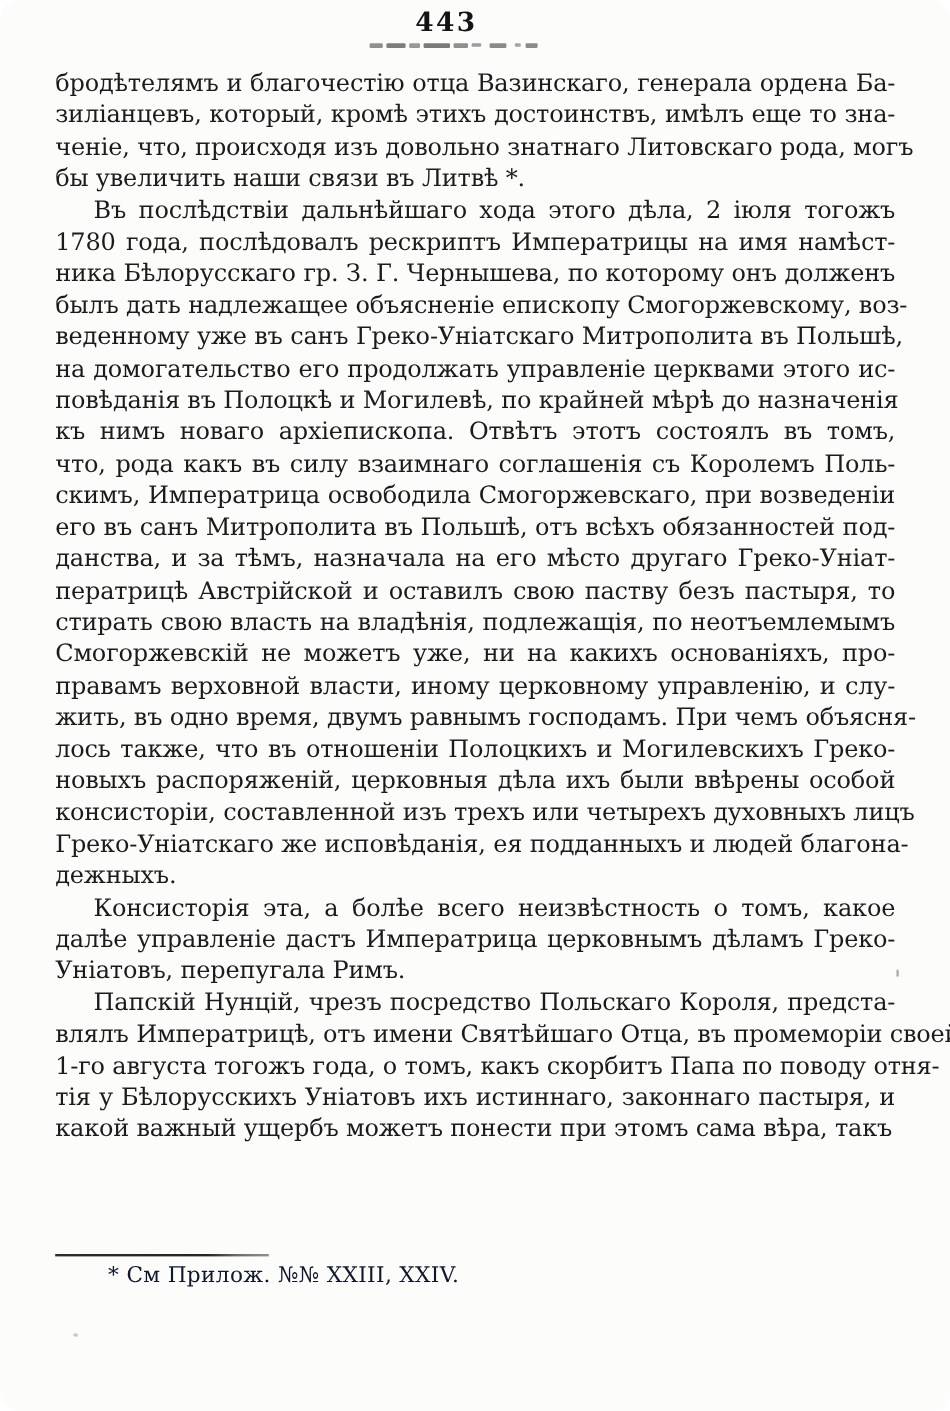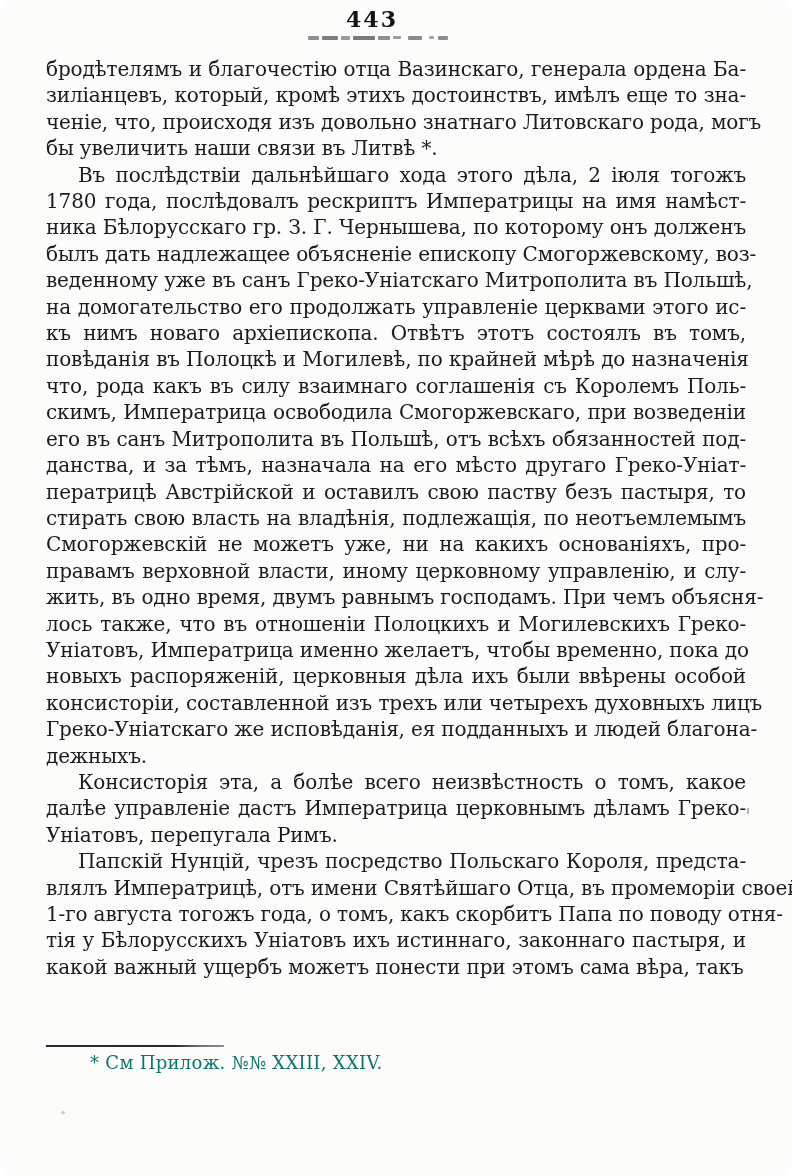--- a/index.html
+++ b/index.html
@@ -84,21 +84,21 @@
     height: 2px;
     background: linear-gradient(90deg, #2c2c2c 0%, #262626 72%, #6f6f6f 86%, #909090 100%);
   }
   
   .footnote {
     position: absolute;
     top: 1052px;
     left: 90px;
     font-size: 18px;
     letter-spacing: 0.3px;
-    color: #0f766e;
+    color: #0f172a;
     white-space: nowrap;
   }
   
   .speck-a {
     position: absolute;
     top: 1111px;
     left: 61px;
     width: 4px;
     height: 3px;
     background: #c8c8c6;
@@ -138,33 +138,32 @@
       <div class="line">бродѣтелямъ и благочестію отца Вазинскаго, генерала ордена Ба-</div>
       <div class="line">зиліанцевъ, который, кромѣ этихъ достоинствъ, имѣлъ еще то зна-</div>
       <div class="line">ченіе, что, происходя изъ довольно знатнаго Литовскаго рода, могъ</div>
       <div class="line last">бы увеличить наши связи въ Литвѣ *.</div>
       <div class="line indent">Въ послѣдствіи дальнѣйшаго хода этого дѣла, 2 іюля тогожъ</div>
       <div class="line">1780 года, послѣдовалъ рескриптъ Императрицы на имя намѣст-</div>
       <div class="line">ника Бѣлорусскаго гр. З. Г. Чернышева, по которому онъ долженъ</div>
       <div class="line">былъ дать надлежащее объясненіе епископу Смогоржевскому, воз-</div>
       <div class="line">веденному уже въ санъ Греко-Уніатскаго Митрополита въ Польшѣ,</div>
       <div class="line">на домогательство его продолжать управленіе церквами этого ис-</div>
+      <div class="line">повѣданія въ Полоцкѣ и Могилевѣ, по крайней мѣрѣ до назначенія</div>
       <div class="line">къ нимъ новаго архіепископа. Отвѣтъ этотъ состоялъ въ томъ,</div>
-      <div class="line">повѣданія въ Полоцкѣ и Могилевѣ, по крайней мѣрѣ до назначенія</div>
       <div class="line">что, рода какъ въ силу взаимнаго соглашенія съ Королемъ Поль-</div>
       <div class="line">скимъ, Императрица освободила Смогоржевскаго, при возведеніи</div>
       <div class="line">его въ санъ Митрополита въ Польшѣ, отъ всѣхъ обязанностей под-</div>
       <div class="line">данства, и за тѣмъ, назначала на его мѣсто другаго Греко-Уніат-</div>
       <div class="line">ператрицѣ Австрійской и оставилъ свою паству безъ пастыря, то</div>
       <div class="line">стирать свою власть на владѣнія, подлежащія, по неотъемлемымъ</div>
       <div class="line">Смогоржевскій не можетъ уже, ни на какихъ основаніяхъ, про-</div>
       <div class="line">правамъ верховной власти, иному церковному управленію, и слу-</div>
       <div class="line">жить, въ одно время, двумъ равнымъ господамъ. При чемъ объясня-</div>
       <div class="line">лось также, что въ отношеніи Полоцкихъ и Могилевскихъ Греко-</div>
-      <div class="line">Уніатовъ, Императрица именно желаетъ, чтобы временно, пока до</div>
       <div class="line">новыхъ распоряженій, церковныя дѣла ихъ были ввѣрены особой</div>
       <div class="line">консисторіи, составленной изъ трехъ или четырехъ духовныхъ лицъ</div>
       <div class="line">Греко-Уніатскаго же исповѣданія, ея подданныхъ и людей благона-</div>
       <div class="line last">дежныхъ.</div>
       <div class="line indent">Консисторія эта, а болѣе всего неизвѣстность о томъ, какое</div>
       <div class="line">далѣе управленіе дастъ Императрица церковнымъ дѣламъ Греко-</div>
       <div class="line last">Уніатовъ, перепугала Римъ.</div>
       <div class="line indent">Папскій Нунцій, чрезъ посредство Польскаго Короля, предста-</div>
       <div class="line">влялъ Императрицѣ, отъ имени Святѣйшаго Отца, въ промеморіи своей</div>
       <div class="line">1-го августа тогожъ года, о томъ, какъ скорбитъ Папа по поводу отня-</div>

